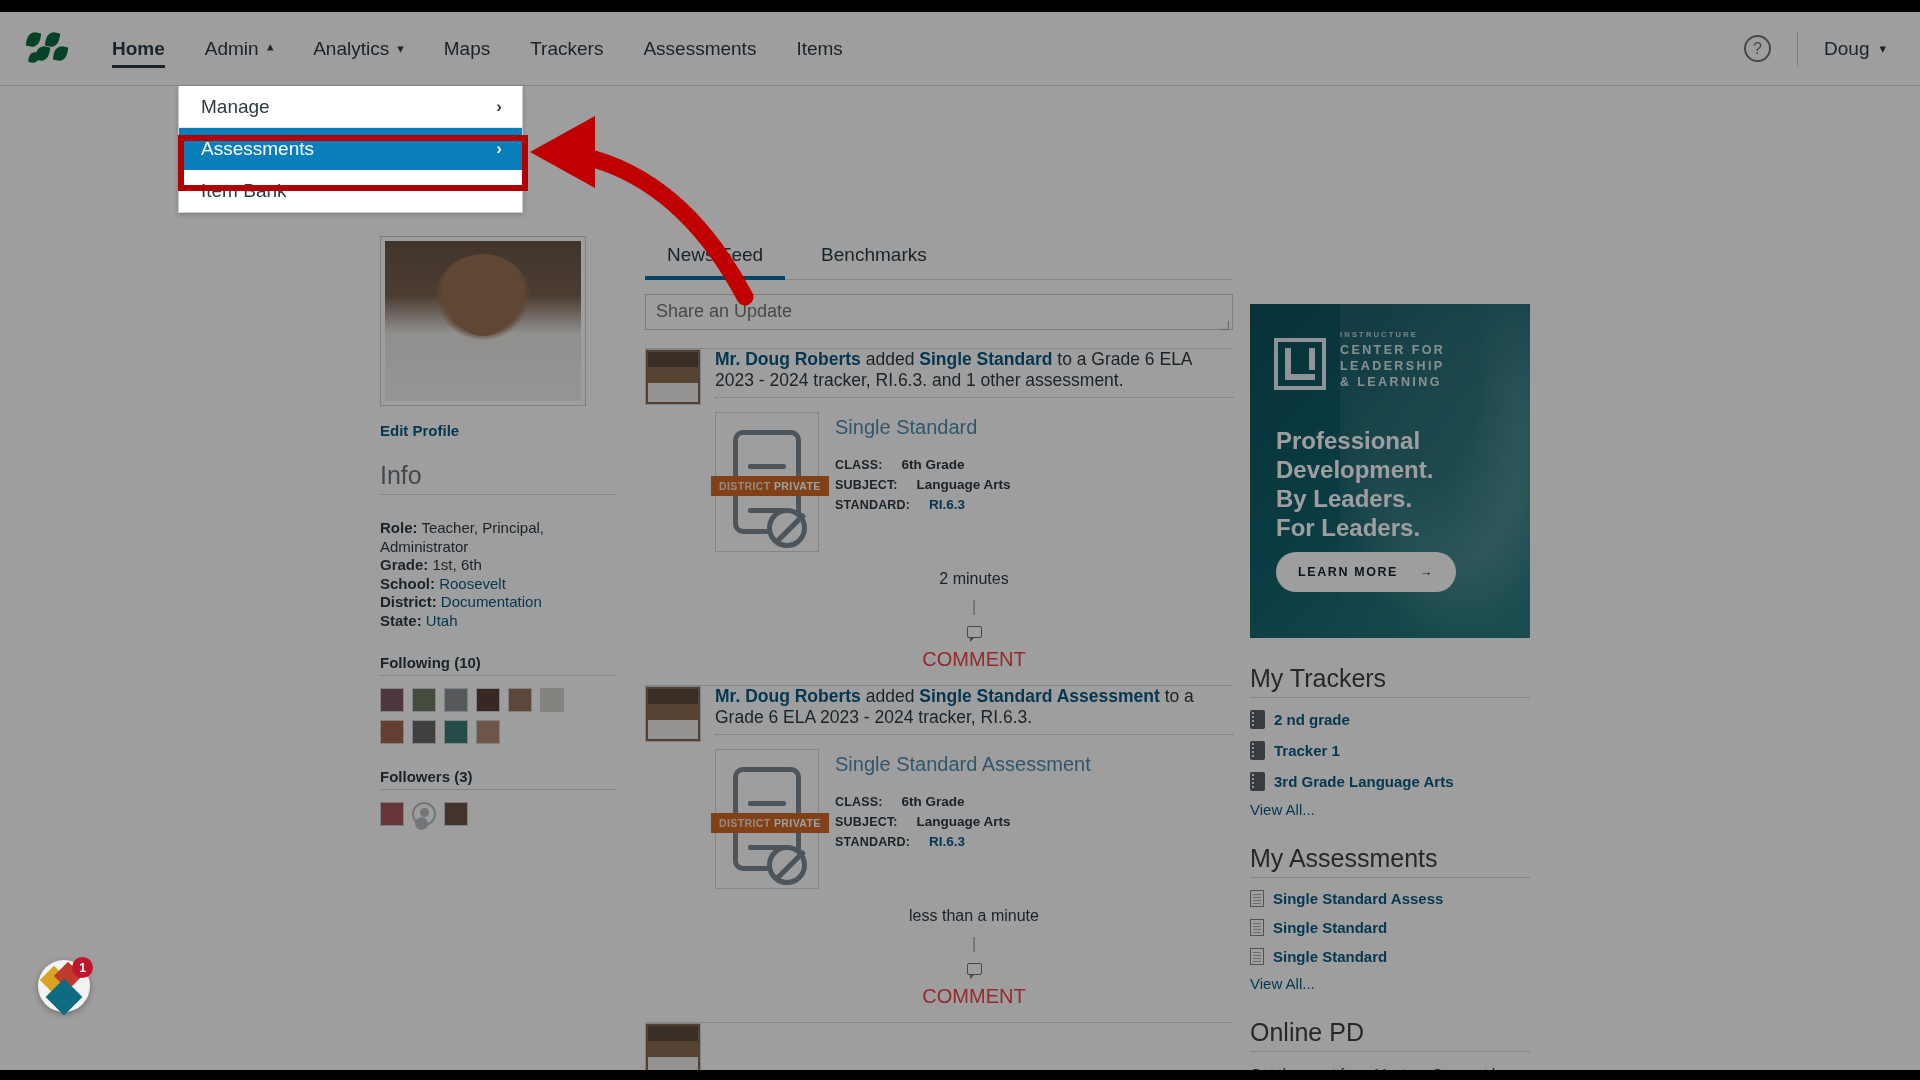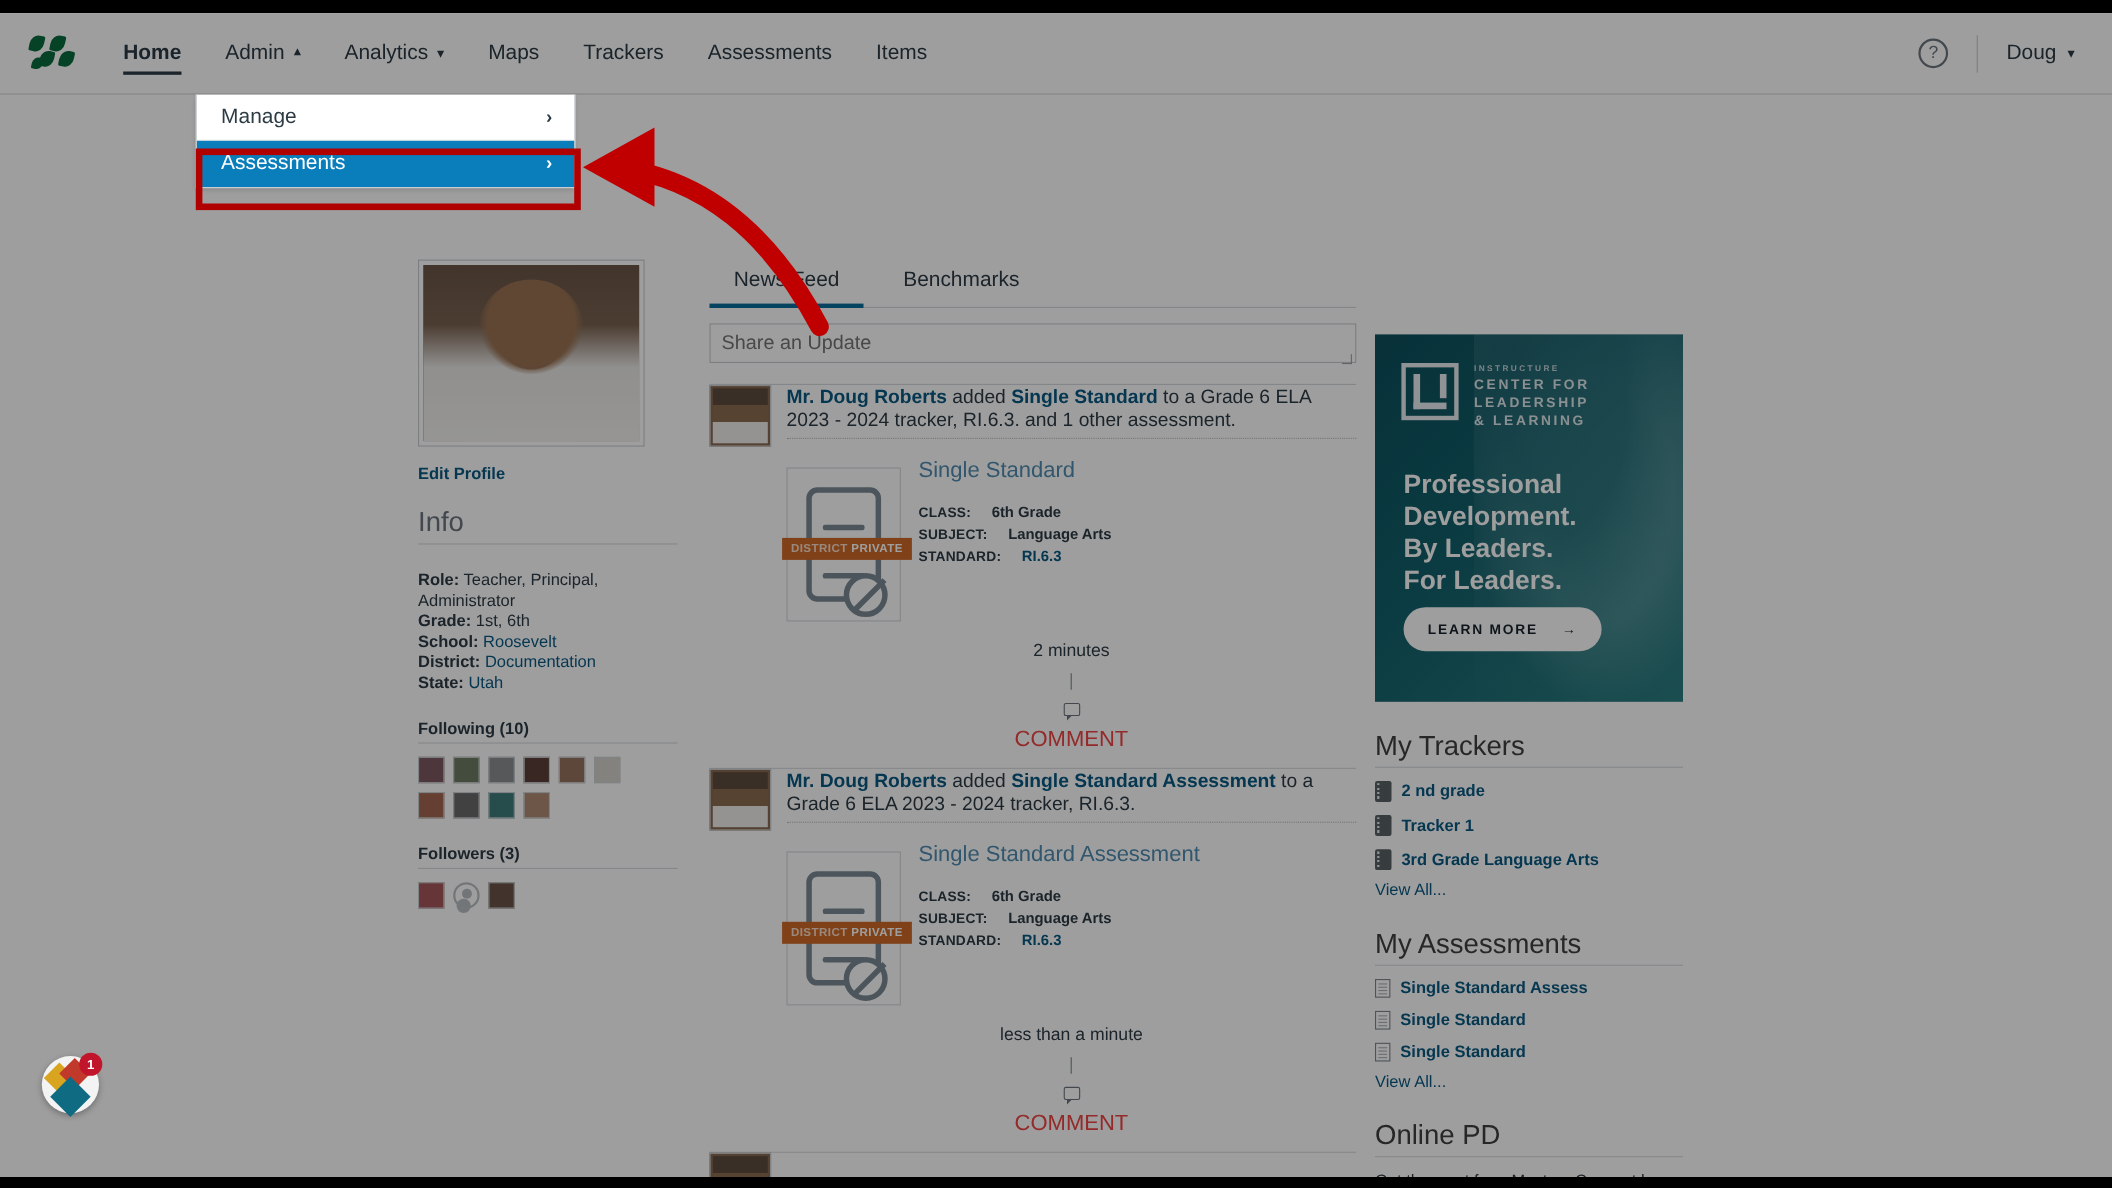--- a/index.html
+++ b/index.html
@@ -147,21 +147,21 @@
   .post-av .inner {
     width: 100%; height: 100%;
     background: linear-gradient(180deg,#5d4c40 0 30%, #8b6c52 30% 62%, #efeeec 62% 100%);
   }
   .post-body { flex: 1; }
   .post-text { font-size: 17.5px; line-height: 21px; color: #2d3b45; }
   .post-text b { color: #0a5a84; }
   .post-text .lk { color: #0a5a84; font-weight: bold; }
   .dotted { border-bottom: 1px dotted #b6bcc0; margin-top: 6px; }
   .card { display: flex; gap: 16px; margin-top: 14px; }
-  .thumb { width: 104px; height: 140px; position: relative; flex: 0 0 104px; margin-top: 12px; }
+  .thumb { width: 104px; height: 140px; position: relative; flex: 0 0 104px; }
   .thumb .sheet { position:absolute; inset:0; border:1px solid #d4d8db; background:#fff; }
   .thumb .doc {
     position:absolute; left:18px; top:18px; width:68px; height:104px;
     border:5px solid #7b8a93; border-radius:10px;
   }
   .thumb .line1 { position:absolute; left:33px; top:52px; width:38px; height:5px; background:#7b8a93; border-radius:2px;}
   .thumb .line2 { position:absolute; left:33px; top:96px; width:38px; height:5px; background:#7b8a93; border-radius:2px;}
   .thumb .ban {
     position:absolute; left:52px; top:96px; width:40px; height:40px; border:5px solid #7b8a93;
     border-radius:50%; background:#fff;
@@ -196,21 +196,21 @@
     cursor: pointer;
   }
   .ad .figure {
     position:absolute; right:-20px; top:-10px; width: 210px; height: 354px;
     background:
       radial-gradient(ellipse at 40% 18%, rgba(20,20,20,.75) 0 30%, rgba(20,20,20,0) 58%),
       radial-gradient(ellipse at 55% 45%, rgba(255,255,255,.22) 0 40%, rgba(255,255,255,0) 70%),
       linear-gradient(180deg, rgba(255,255,255,.12) 0%, rgba(255,255,255,.05) 60%, rgba(0,0,0,.12) 100%);
     mix-blend-mode: screen; opacity:.75;
   }
-  .ad-logo { position: absolute; left: 24px; top: 26px; display: flex; gap: 14px; align-items: flex-start; }
+  .ad-logo { position: absolute; left: 24px; top: 26px; display: flex; gap: 14px; align-items: flex-end; }
   .ad-mark { width: 52px; height: 52px; border: 4px solid #e9eef0; position: relative; }
   .ad-mark::before { content:''; position:absolute; left:7px; top:6px; width:6px; height:32px; background:#e9eef0; }
   .ad-mark::after  { content:''; position:absolute; left:7px; top:32px; width:30px; height:6px; background:#e9eef0; }
   .ad-mark .j { position:absolute; right:7px; top:6px; width:6px; height:22px; background:#e9eef0; }
   .ad-brand { color: #dfe7ea; }
   .ad-brand .tiny { font-size: 7.5px; letter-spacing: 2.2px; font-weight: bold; opacity:.85; }
   .ad-brand .big { font-size: 12.5px; letter-spacing: 2.4px; font-weight: bold; line-height: 16px; margin-top: 3px; }
   .ad-head { position: absolute; left: 26px; top: 122px; color: #fff; font-size: 24px; font-weight: bold; line-height: 29px; }
   .ad-btn {
     position: absolute; left: 26px; top: 248px; height: 40px; padding: 0 22px;
@@ -516,20 +516,23 @@
 
   <div class="dropdown">
     <div class="dd-item">
       <span>Manage</span>
       <span class="dd-arrow">›</span>
     </div>
     <div class="dd-item selected">
       <span>Assessments</span>
       <span class="dd-arrow">›</span>
     </div>
+    <div class="dd-item">
+      <span>Item Bank</span>
+    </div>
   </div>
   <div class="dd-highlight"></div>
 
   <svg class="annot" width="1920" height="1058">
     <path d="M 745 285 C 700 200, 640 150, 560 140" stroke="#c00000" stroke-width="17" fill="none" stroke-linecap="round"></path>
     <path d="M 530 140 L 595 104 L 595 176 Z" fill="#c00000"></path>
   </svg>
 
 </div>
 </div>

